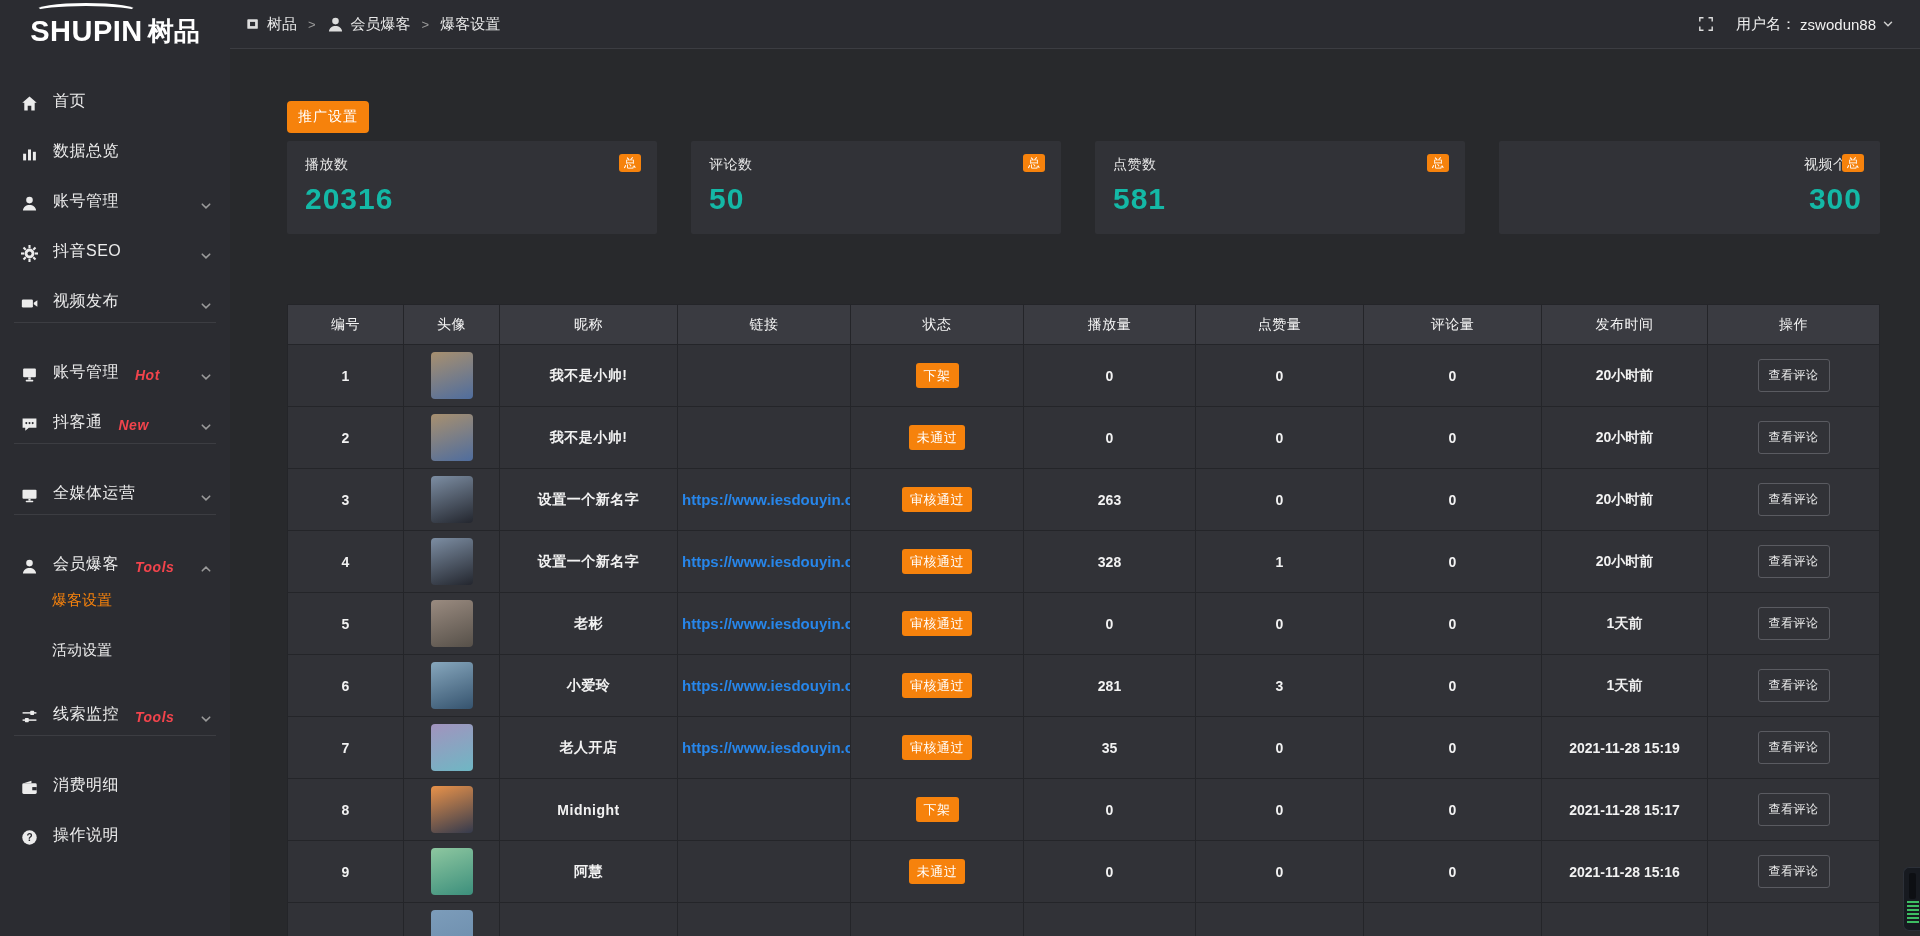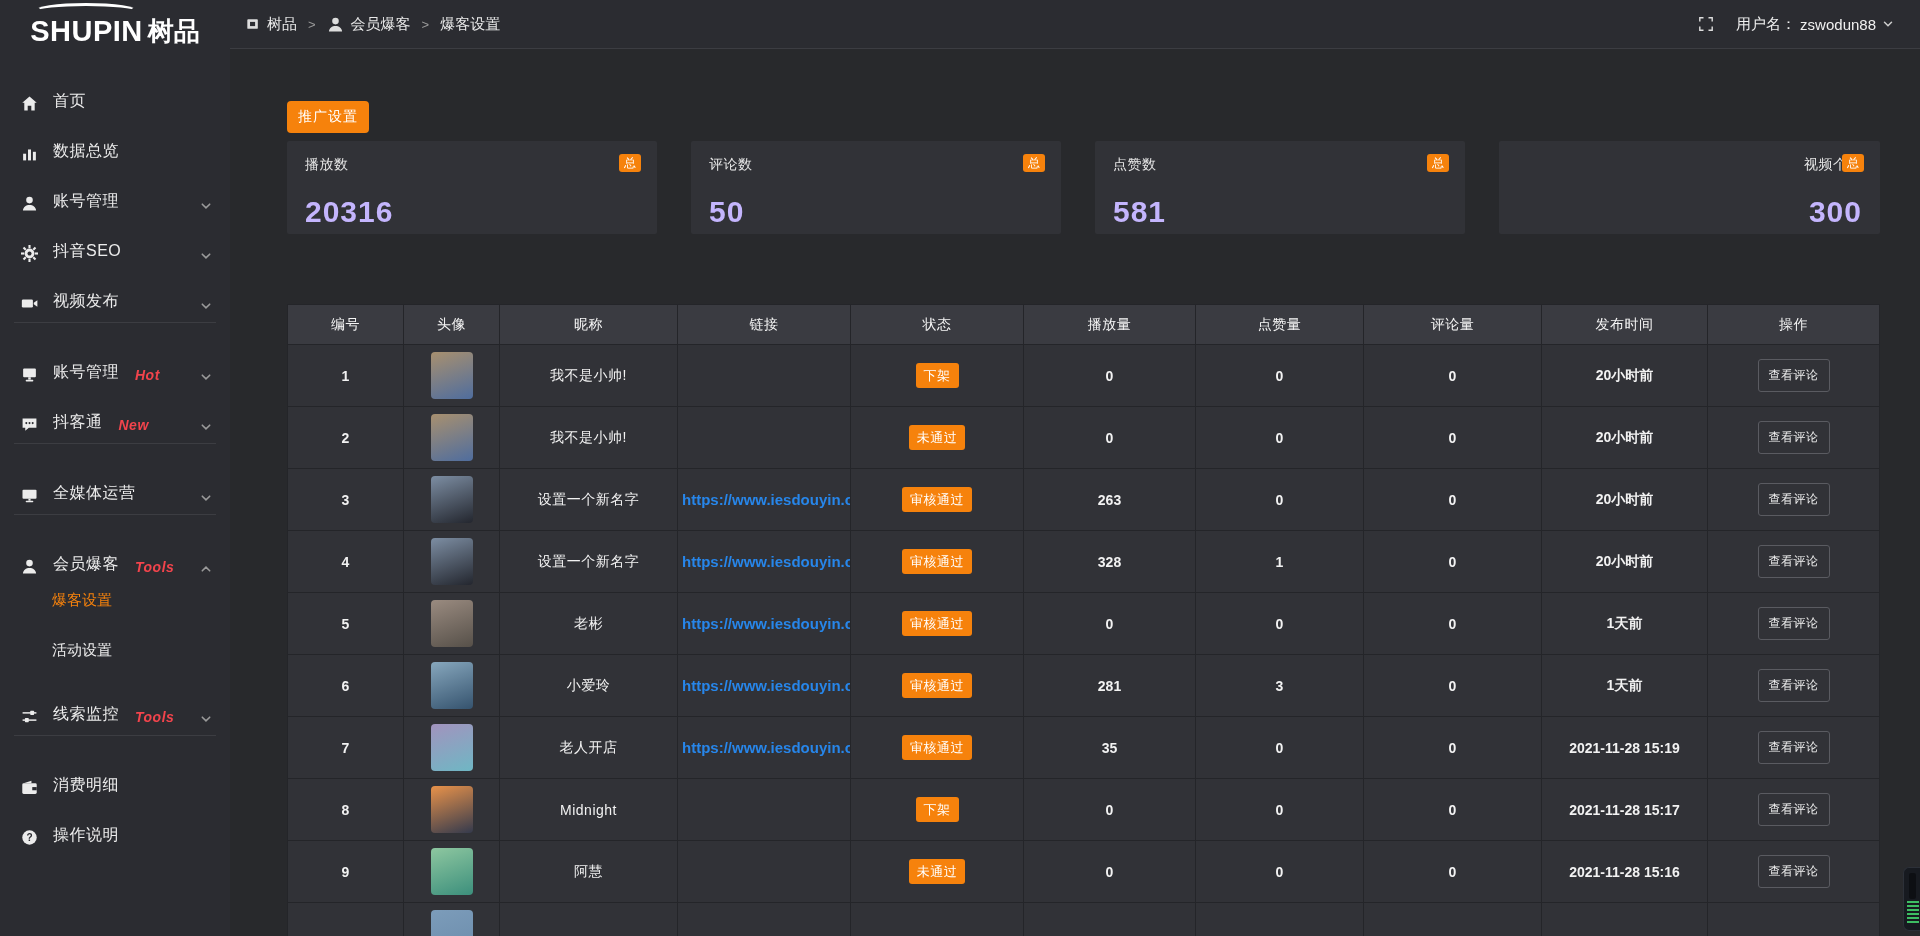--- a/index.html
+++ b/index.html
@@ -47,29 +47,29 @@
   .fs{color:#ddd;cursor:pointer;}
   .user-menu{display:flex;align-items:center;gap:4px;font-size:15px;color:#f0f0f0;cursor:pointer;}
   .user-menu .caret{color:#cfcfcf;margin-left:2px;}
   .content{flex:1;padding:0 40px 0 57px;overflow:hidden;position:relative;}
   .promo{display:block;margin-top:52px;background:var(--accent);color:#fff;border:none;border-radius:4px;font-size:14px;width:82px;height:32px;cursor:pointer;font-family:inherit;letter-spacing:1px;}
   
   .cards{display:flex;gap:34px;margin-top:8px;}
   .card{position:relative;width:370px;height:93px;background:var(--card-bg);border-radius:2px;padding:15px 18px;}
   .card:last-child{flex:1;text-align:right;}
   .card-label{font-size:14px;color:#e6e6e6;letter-spacing:.5px;}
-  .card-value{font-size:30px;font-weight:700;color:#c4b5fd;margin-top:21px;letter-spacing:1px;}
+  .card-value{font-size:30px;font-weight:700;color:#14b8a6;margin-top:8px;letter-spacing:1px;}
   .card-badge{position:absolute;top:13px;right:16px;background:var(--accent);color:#fff;font-size:12px;padding:3px 5px;border-radius:3px;line-height:1;}
   
   .table-wrap{margin-top:70px;}
   table.data-table{width:1592px;border-collapse:collapse;table-layout:fixed;background:var(--row-bg);}
   .data-table th{height:40px;background:var(--head-bg);font-weight:400;font-size:14px;color:#f5f5f5;border:1px solid var(--line);letter-spacing:.5px;}
   .data-table td{height:62px;text-align:center;border:1px solid var(--line);background:var(--row-bg);font-size:14px;color:#f2f2f2;padding:0;overflow:hidden;}
   .cell-id,.cell-num{font-weight:700;font-size:15px;}
-  .cell-nick{font-weight:400;font-size:15px;letter-spacing:.5px;}
+  .cell-nick{font-weight:700;font-size:15px;letter-spacing:.5px;}
   .cell-time{font-weight:700;font-size:14px;}
   .avatar{width:42px;height:47px;border-radius:4px;margin:0 auto;}
   .link{color:var(--link);font-size:15px;font-weight:700;display:block;white-space:nowrap;overflow:hidden;text-align:left;padding:0 4px;cursor:pointer;}
   .status-badge{display:inline-block;background:var(--accent);color:#fff;font-size:13px;padding:5px 8px;border-radius:3px;line-height:1.2;letter-spacing:.5px;}
   .view-btn{background:transparent;border:1px solid #5a5b61;color:#f0f0f0;font-size:12px;padding:7px 10px;border-radius:3px;cursor:pointer;font-family:inherit;letter-spacing:.5px;}
   
   .floating-widget{position:fixed;right:0;bottom:5px;width:17px;height:64px;background:#171a20;border:1px solid #2c3038;border-right:none;border-radius:6px 0 0 6px;cursor:pointer;}
   .floating-widget .slot{position:absolute;top:5px;left:5px;width:7px;height:26px;background:#0d0f13;border-radius:2px;}
   .floating-widget .bars{position:absolute;bottom:5px;left:3px;right:1px;height:24px;
     background:repeating-linear-gradient(to bottom,#3dbd62 0 2px,transparent 2px 4px);}

